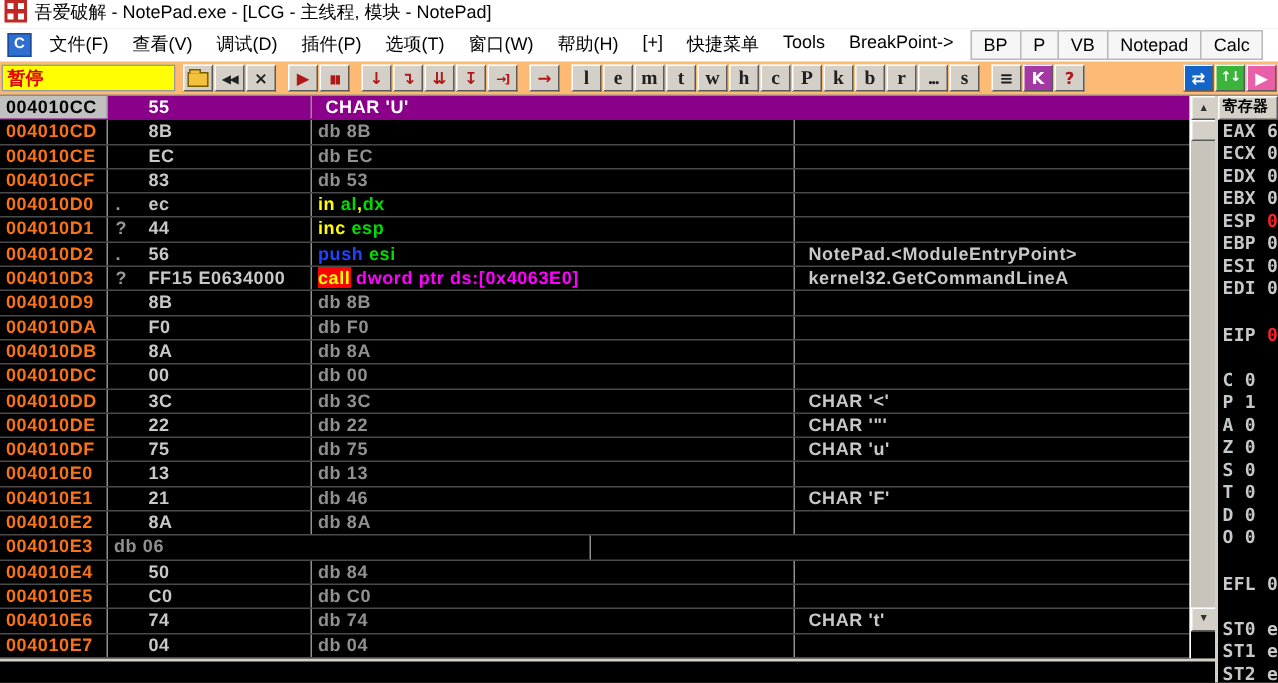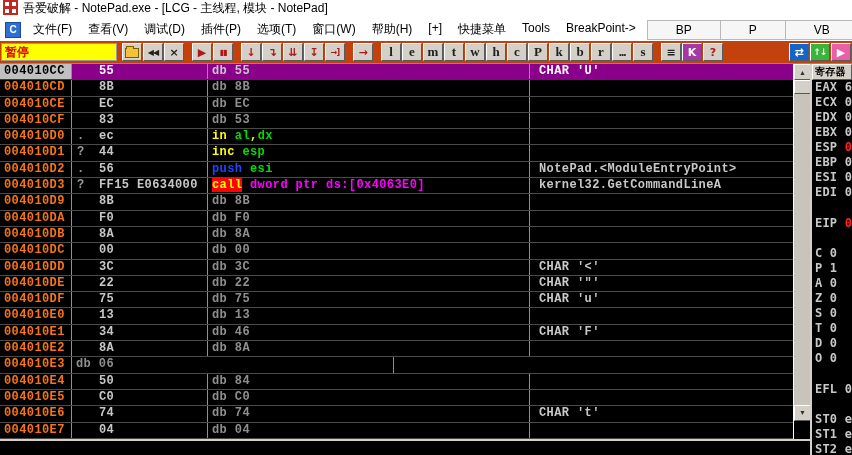--- a/index.html
+++ b/index.html
@@ -18,25 +18,25 @@
        #c22823;}
 
   
   .menubar{height:21px;background:#ffffff;display:flex;align-items:center;
            font-size:12px;color:#000;white-space:nowrap}
   .mdiicon{width:14px;height:14px;background:#2f6fd2;color:#fff;font-weight:bold;
            font-size:10px;line-height:14px;text-align:center;margin:0 4px 0 5px;
            border:1px solid #1a4a9a;flex:0 0 auto}
   .menu-item{padding:2px 8px;cursor:default}
   .plugin-strip{display:flex;height:20px;margin-left:4px}
-  .plugin-btn{display:flex;align-items:center;padding:0 28px;background:#f6f6f6;
+  .plugin-btn{display:flex;align-items:center;padding:0 8px;background:#f6f6f6;
               border:1px solid #b8b8b8;margin-left:-1px;font-size:12px;white-space:nowrap}
 
   
-  .toolbar{height:22px;background:#c2410c;display:flex;align-items:center;
+  .toolbar{height:22px;background:#fdba74;display:flex;align-items:center;
            border-top:1px solid #ffffff;border-bottom:1px solid #8a8a8a;padding-left:1px}
   .status{width:108px;height:16px;background:#ffff00;color:#e00000;font-weight:bold;
           font-size:12px;line-height:16px;padding:0 3px;border:1px solid #9a9a9a;
           margin-right:5px;flex:0 0 auto}
   .tbtn{width:20px;height:18px;box-sizing:border-box;background:#d4d0c8;padding:0;
         border:1px solid;border-color:#ffffff #5a5a5a #5a5a5a #ffffff;margin-right:1px;
         display:flex;align-items:center;justify-content:center;font-size:11px;
         font-weight:bold;color:#202020;flex:0 0 auto;font-family:"DejaVu Sans",sans-serif}
   .tbtn .glyph{pointer-events:none}
   .tbtn.red{color:#b01818}
@@ -51,21 +51,21 @@
   .folder-shape{width:12px;height:8px;background:#f2c23c;border:1px solid #7a5c00;
         position:relative;margin-top:2px}
   .folder-shape::before{content:"";position:absolute;top:-3px;left:0;width:6px;height:2px;
         background:#f2c23c;border:1px solid #7a5c00;border-bottom:none}
 
   
   .main{display:flex;height:393px}
   .left{width:810px;flex:0 0 auto;display:flex;flex-direction:column;background:#000}
   .disasm{height:375px;display:flex;background:#000}
   .dtable{width:793px;flex:0 0 auto;overflow:hidden;
-          font-family:Liberation Mono, monospace;font-size:12px;font-weight:bold;
+          font-family:Liberation Sans, sans-serif;font-size:12px;font-weight:bold;
           letter-spacing:0.4px}
   .drow{height:16.3px;box-sizing:border-box;display:flex;line-height:15.3px;
         white-space:pre;border-bottom:1px solid #4a4a4a;cursor:default}
   .c-addr{width:72px;flex:0 0 auto;box-sizing:border-box;padding-left:4px;
           color:#f97316;border-right:1px solid #909090;overflow:hidden}
   .c-hex{width:136px;flex:0 0 auto;box-sizing:border-box;display:flex;
          border-right:1px solid #909090;overflow:hidden}
   .c-marker{width:22px;flex:0 0 auto;padding-left:5px;color:#9a9a9a}
   .c-bytes{color:#c8c8c8;overflow:hidden;white-space:pre}
   .c-dis{width:322px;flex:0 0 auto;box-sizing:border-box;padding-left:4px;
@@ -243,37 +243,37 @@
       <button class="tbtn pink-bg">
         <span class="glyph">▶</span>
       </button>
     </span>
 </div>
 
 <div class="main">
   <div class="left">
     <div class="disasm">
       <div class="dtable">
-          <div class="drow sel"><span class="c-addr">004010CC</span><span class="c-hex"><span class="c-marker"></span><span class="c-bytes">55</span></span><span class="c-dis"><span class="t-db">db 55</span></span><span class="c-com">CHAR 'U'</span></div>
+          <div class="drow sel"><span class="c-addr">004010CC</span><span class="c-hex"><span class="c-marker"></span><span class="c-bytes">55</span></span><span class="c-com">CHAR 'U'</span></div>
           <div class="drow"><span class="c-addr">004010CD</span><span class="c-hex"><span class="c-marker"></span><span class="c-bytes">8B</span></span><span class="c-dis"><span class="t-db">db 8B</span></span><span class="c-com"></span></div>
           <div class="drow"><span class="c-addr">004010CE</span><span class="c-hex"><span class="c-marker"></span><span class="c-bytes">EC</span></span><span class="c-dis"><span class="t-db">db EC</span></span><span class="c-com"></span></div>
           <div class="drow"><span class="c-addr">004010CF</span><span class="c-hex"><span class="c-marker"></span><span class="c-bytes">83</span></span><span class="c-dis"><span class="t-db">db 53</span></span><span class="c-com"></span></div>
           <div class="drow"><span class="c-addr">004010D0</span><span class="c-hex"><span class="c-marker">.</span><span class="c-bytes">ec</span></span><span class="c-dis"><span class="t-mn">in</span><span class="t-plain"> </span><span class="t-reg">al</span><span class="t-mn">,</span><span class="t-reg">dx</span></span><span class="c-com"></span></div>
           <div class="drow"><span class="c-addr">004010D1</span><span class="c-hex"><span class="c-marker">?</span><span class="c-bytes">44</span></span><span class="c-dis"><span class="t-mn">inc</span><span class="t-plain"> </span><span class="t-reg">esp</span></span><span class="c-com"></span></div>
           <div class="drow"><span class="c-addr">004010D2</span><span class="c-hex"><span class="c-marker">.</span><span class="c-bytes">56</span></span><span class="c-dis"><span class="t-push">push</span><span class="t-plain"> </span><span class="t-reg">esi</span></span><span class="c-com">NotePad.&lt;ModuleEntryPoint&gt;</span></div>
           <div class="drow"><span class="c-addr">004010D3</span><span class="c-hex"><span class="c-marker">?</span><span class="c-bytes">FF15 E0634000</span></span><span class="c-dis"><span class="t-call">call</span><span class="t-plain"> </span><span class="t-mem">dword ptr ds:[0x4063E0]</span></span><span class="c-com">kernel32.GetCommandLineA</span></div>
           <div class="drow"><span class="c-addr">004010D9</span><span class="c-hex"><span class="c-marker"></span><span class="c-bytes">8B</span></span><span class="c-dis"><span class="t-db">db 8B</span></span><span class="c-com"></span></div>
           <div class="drow"><span class="c-addr">004010DA</span><span class="c-hex"><span class="c-marker"></span><span class="c-bytes">F0</span></span><span class="c-dis"><span class="t-db">db F0</span></span><span class="c-com"></span></div>
           <div class="drow"><span class="c-addr">004010DB</span><span class="c-hex"><span class="c-marker"></span><span class="c-bytes">8A</span></span><span class="c-dis"><span class="t-db">db 8A</span></span><span class="c-com"></span></div>
           <div class="drow"><span class="c-addr">004010DC</span><span class="c-hex"><span class="c-marker"></span><span class="c-bytes">00</span></span><span class="c-dis"><span class="t-db">db 00</span></span><span class="c-com"></span></div>
           <div class="drow"><span class="c-addr">004010DD</span><span class="c-hex"><span class="c-marker"></span><span class="c-bytes">3C</span></span><span class="c-dis"><span class="t-db">db 3C</span></span><span class="c-com">CHAR '&lt;'</span></div>
           <div class="drow"><span class="c-addr">004010DE</span><span class="c-hex"><span class="c-marker"></span><span class="c-bytes">22</span></span><span class="c-dis"><span class="t-db">db 22</span></span><span class="c-com">CHAR '"'</span></div>
           <div class="drow"><span class="c-addr">004010DF</span><span class="c-hex"><span class="c-marker"></span><span class="c-bytes">75</span></span><span class="c-dis"><span class="t-db">db 75</span></span><span class="c-com">CHAR 'u'</span></div>
           <div class="drow"><span class="c-addr">004010E0</span><span class="c-hex"><span class="c-marker"></span><span class="c-bytes">13</span></span><span class="c-dis"><span class="t-db">db 13</span></span><span class="c-com"></span></div>
-          <div class="drow"><span class="c-addr">004010E1</span><span class="c-hex"><span class="c-marker"></span><span class="c-bytes">34</span></span><span class="c-dis"><span class="t-db">db 46</span></span><span class="c-com">CHAR 'F'</span></div>
+          <div class="drow"><span class="c-addr">004010E1</span><span class="c-hex"><span class="c-marker"></span><span class="c-bytes">21</span></span><span class="c-dis"><span class="t-db">db 46</span></span><span class="c-com">CHAR 'F'</span></div>
           <div class="drow"><span class="c-addr">004010E2</span><span class="c-hex"><span class="c-marker"></span><span class="c-bytes">8A</span></span><span class="c-dis"><span class="t-db">db 8A</span></span><span class="c-com"></span></div>
           <div class="drow"><span class="c-addr">004010E3</span><span class="c-dis"><span class="t-db">db 06</span></span><span class="c-com"></span></div>
           <div class="drow"><span class="c-addr">004010E4</span><span class="c-hex"><span class="c-marker"></span><span class="c-bytes">50</span></span><span class="c-dis"><span class="t-db">db 84</span></span><span class="c-com"></span></div>
           <div class="drow"><span class="c-addr">004010E5</span><span class="c-hex"><span class="c-marker"></span><span class="c-bytes">C0</span></span><span class="c-dis"><span class="t-db">db C0</span></span><span class="c-com"></span></div>
           <div class="drow"><span class="c-addr">004010E6</span><span class="c-hex"><span class="c-marker"></span><span class="c-bytes">74</span></span><span class="c-dis"><span class="t-db">db 74</span></span><span class="c-com">CHAR 't'</span></div>
           <div class="drow"><span class="c-addr">004010E7</span><span class="c-hex"><span class="c-marker"></span><span class="c-bytes">04</span></span><span class="c-dis"><span class="t-db">db 04</span></span><span class="c-com"></span></div>
         </div>
       <div class="vscroll">
         <button class="sbtn">
             <span>▲</span>

